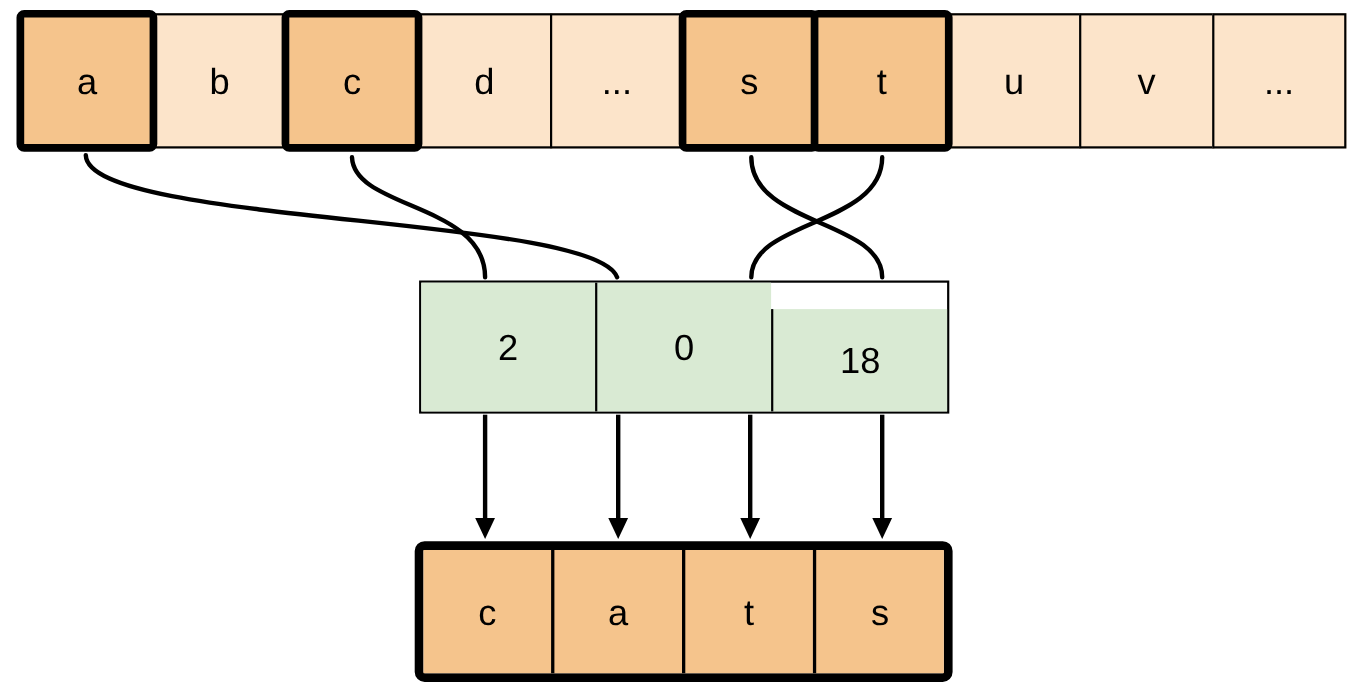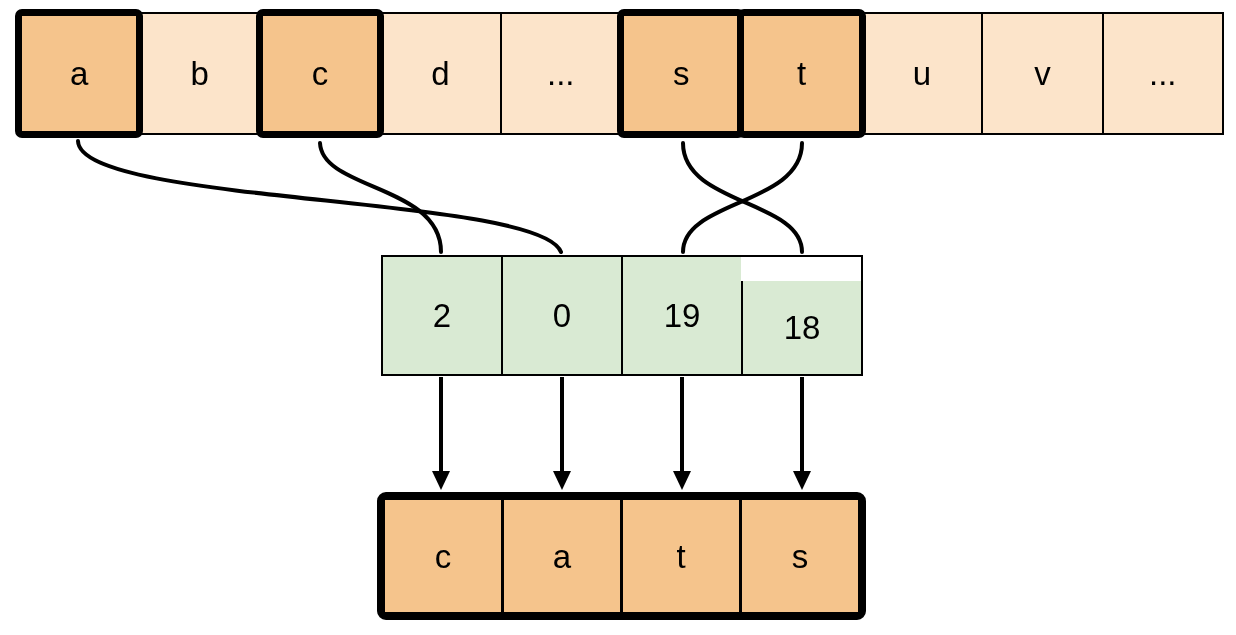--- a/index.html
+++ b/index.html
@@ -84,21 +84,20 @@
       <div class="cell" style="left: 499.6px; top: 12px; width: 122.4px; height: 123px; background: rgb(252, 228, 202);">...</div>
       <div class="cell thick" style="left: 617px; top: 9px; width: 128.4px; height: 129px; background: rgb(245, 196, 140);">s</div>
       <div class="cell thick" style="left: 737.4px; top: 9px; width: 128.4px; height: 129px; background: rgb(245, 196, 140);">t</div>
       <div class="cell" style="left: 860.8px; top: 12px; width: 122.4px; height: 123px; background: rgb(252, 228, 202);">u</div>
       <div class="cell" style="left: 981.2px; top: 12px; width: 122.4px; height: 123px; background: rgb(252, 228, 202);">v</div>
       <div class="cell" style="left: 1101.6px; top: 12px; width: 122.4px; height: 123px; background: rgb(252, 228, 202);">...</div>
     </div>
   <div id="index-frame" class="row-frame" style="left: 381px; top: 255px; width: 482px; height: 121px;">
       <div class="flex-cell" style="background: rgb(217, 234, 211);">2</div>
       <div class="flex-cell" style="background: rgb(217, 234, 211);">0</div>
-      <div class="flex-cell" style="background: rgb(217, 234, 211);">19</div>
       <div class="flex-cell" style="background: rgb(217, 234, 211); margin-top: 24px;">18</div>
     </div>
   <div id="output-frame" class="row-frame" style="left: 377px; top: 492px; width: 489px; height: 128px;">
       <div class="flex-cell" style="background: rgb(245, 196, 140);">c</div>
       <div class="flex-cell" style="background: rgb(245, 196, 140);">a</div>
       <div class="flex-cell" style="background: rgb(245, 196, 140);">t</div>
       <div class="flex-cell" style="background: rgb(245, 196, 140);">s</div>
     </div>
 </div>
 

